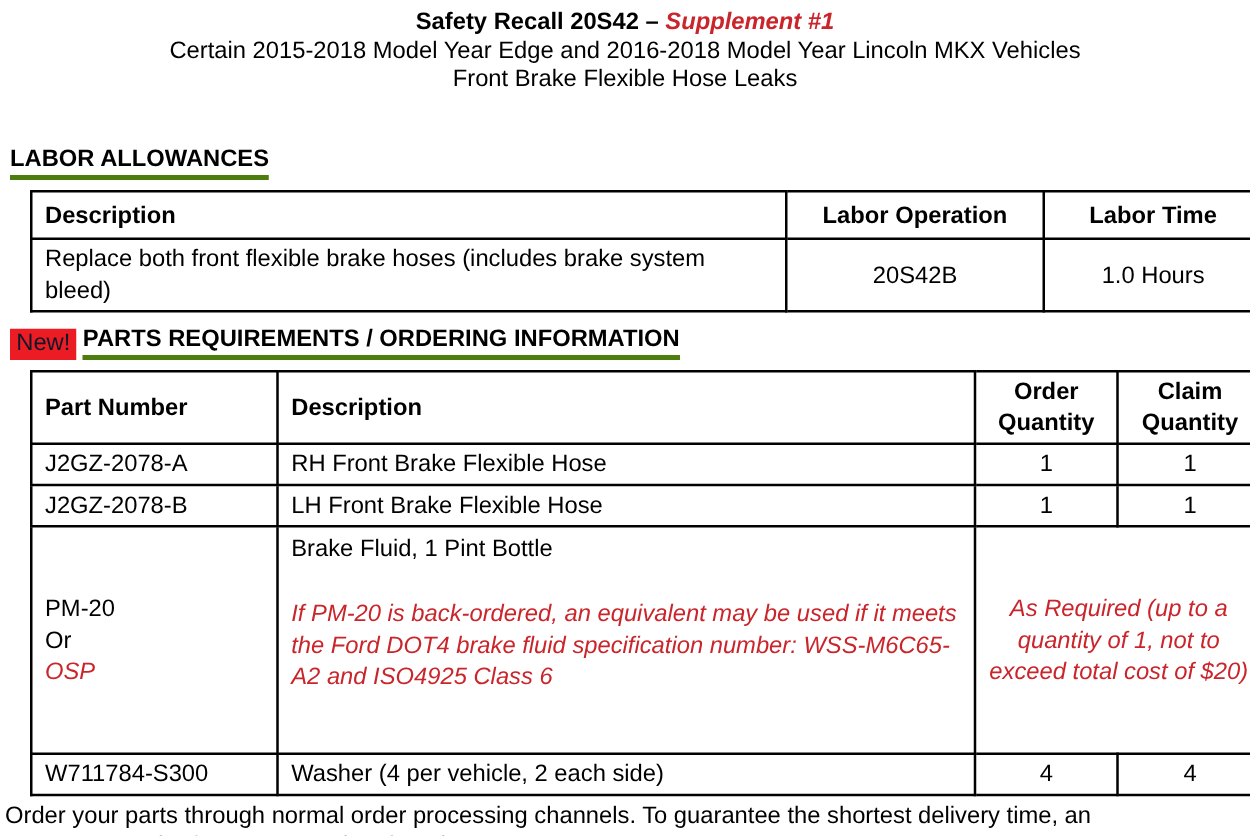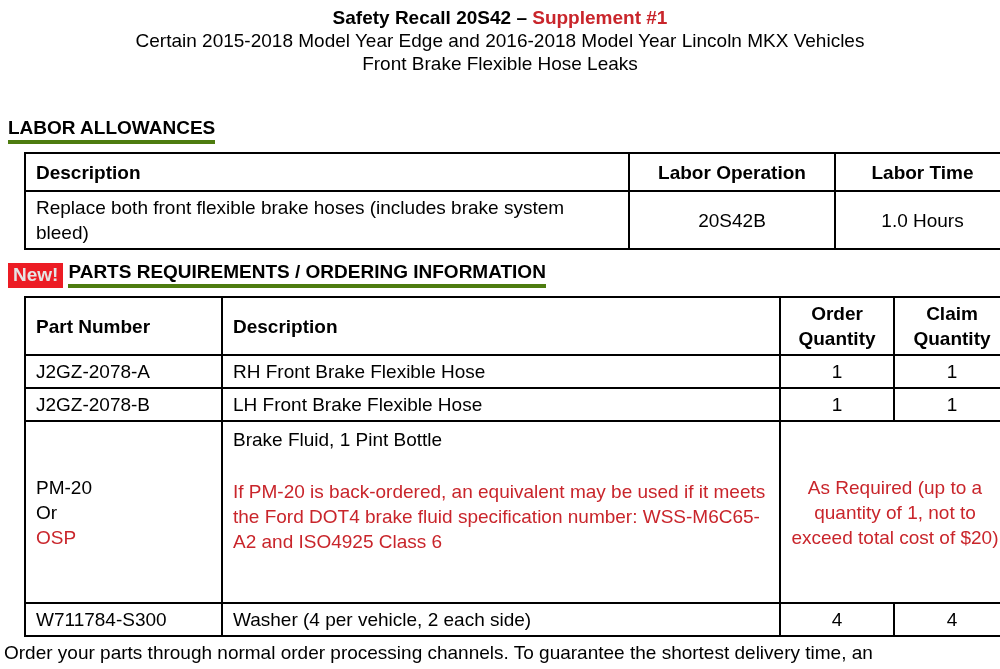--- a/index.html
+++ b/index.html
@@ -10,39 +10,39 @@
     font-family: "Liberation Sans", "DejaVu Sans", sans-serif;
     overflow: hidden;
   }
   .page { width: 1000px; height: 669px; padding-top: 6px; }
 
   
   .title-block { text-align: center; line-height: 23px; }
   .t-bold { font-weight: bold; font-size: 19px; }
   .t-reg  { font-weight: normal; font-size: 19px; }
   .red    { color: #C9252B; }
-  .italic { }
+  .italic { font-style: italic; }
 
   
   .section-heading {
     margin: 42px 0 0 8px;
     font-size: 19px; font-weight: bold;
     line-height: 22px;
   }
   .section-heading.second { margin: 11px 0 0 8px; }
   .h-underline {
     border-bottom: 4px solid #4d7c0f;
     padding-bottom: 1px;
     display: inline-block;
   }
   .badge {
     display: inline-block;
     background: #EC1C24;
-    color: #e5e5e5;
-    font-weight: bold;
+    color: #0f172a;
+    font-weight: normal;
     font-size: 19px;
     padding: 1px 5px 2px 5px;
     margin-right: 5px;
     vertical-align: bottom;
   }
 
   
   table {
     border-collapse: collapse;
     table-layout: fixed;

